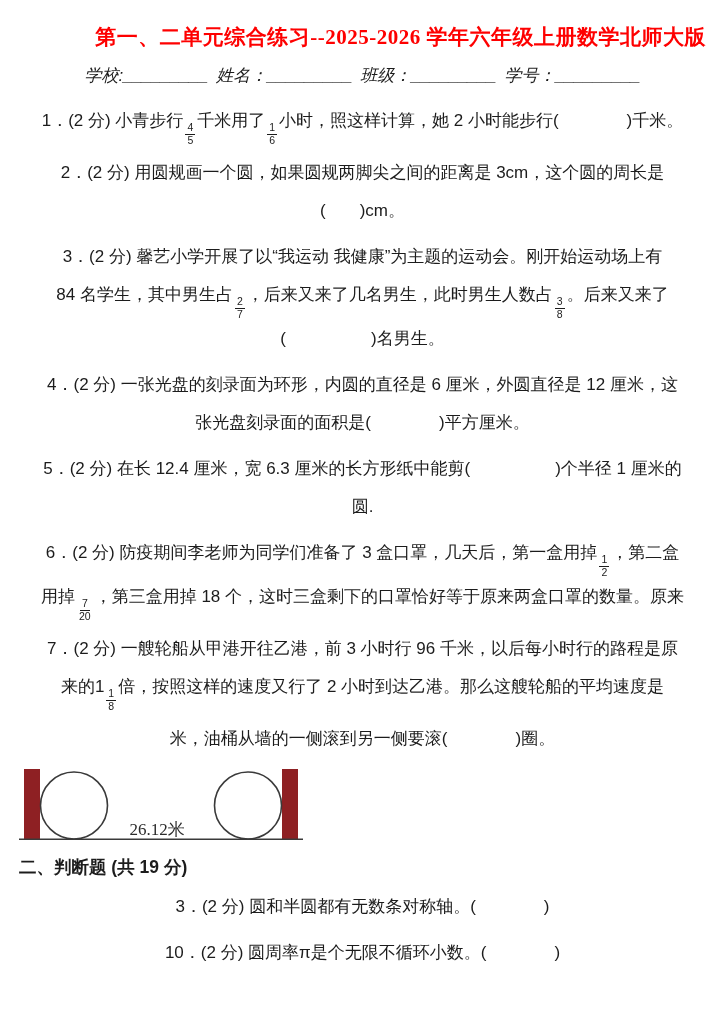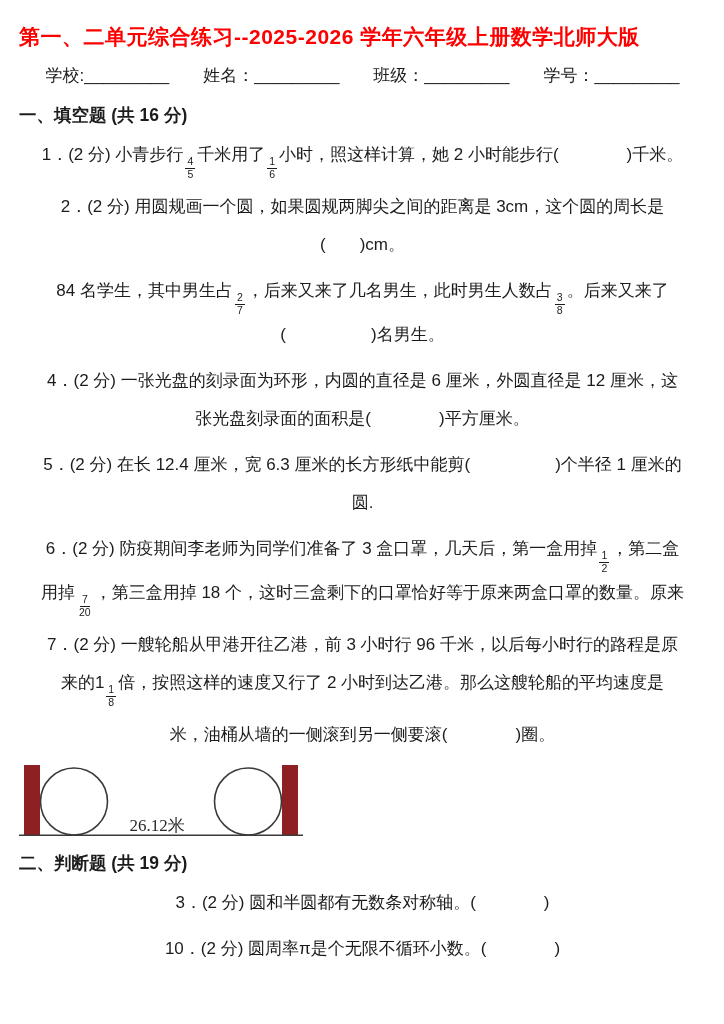--- a/index.html
+++ b/index.html
@@ -3,28 +3,28 @@
 <meta charset="utf-8">
 <style>
   html,body{margin:0;padding:0;}
   body{
     width:724px;height:1024px;background:#ffffff;
     font-family:"Liberation Sans","DejaVu Sans",sans-serif;
     color:#1c1c1c;overflow:hidden;
   }
   .page{padding:24px 18px 0 19px;box-sizing:border-box;width:724px;}
   .title{
-    font-size:21px;line-height:26px;font-weight:700;text-align:left;
-    margin:0 0 14px 0;letter-spacing:0.5px;
+    font-size:21px;line-height:26px;font-weight:700;text-align:right;
+    margin:0 0 14px 0;letter-spacing:0.5px;font-family:Liberation Serif, serif;
   }
   .student-info{
     text-align:center;font-size:17px;line-height:24px;margin:0 0 14px 0;
     white-space:nowrap;
   }
-  .student-info .field{display:inline-block;margin:0 17px;}
+  .student-info .field{display:inline-block;margin:0 4px;font-style:italic;}
   .student-info .blank{letter-spacing:0;}
   .section-heading{
     font-weight:700;font-size:17.5px;line-height:26px;margin:10px 0 0 0;
   }
   .question{margin:8px;text-align:center;}
   .qline{
     font-size:17px;line-height:38px;white-space:nowrap;
   }
   .frac{
     display:inline-flex;flex-direction:column;align-items:center;
@@ -38,35 +38,35 @@
     font-size:17px;fill:#2b2b2b;
   }
 </style>
 </head>
 <body>
 
 <div class="page">
   <h1 class="title" style="color: rgb(254, 0, 0);">第一、二单元综合练习--2025-2026 学年六年级上册数学北师大版</h1>
   <div class="student-info" id="student-info"><span class="field"><span>学校:</span><span class="blank">_________</span></span><span class="field"><span>姓名：</span><span class="blank">_________</span></span><span class="field"><span>班级：</span><span class="blank">_________</span></span><span class="field"><span>学号：</span><span class="blank">_________</span></span></div>
   <div id="sections">
-      <div class="section-heading">一、填空题 (共 16 分)</div>
       <div class="question">
         <div class="qline">1．(2 分) 小青步行<span class="frac">
             <span class="fn">4</span>
             <span class="fd">5</span>
           </span>千米用了<span class="frac">
             <span class="fn">1</span>
             <span class="fd">6</span>
           </span>小时，照这样计算，她 2 小时能步行(　　　　)千米。</div>
       </div>
       <div class="question">
         <div class="qline">2．(2 分) 用圆规画一个圆，如果圆规两脚尖之间的距离是 3cm，这个圆的周长是</div>
         <div class="qline">(　　)cm。</div>
       </div>
       <div class="question">
+        <div class="qline">3．(2 分) 馨艺小学开展了以“我运动 我健康”为主题的运动会。刚开始运动场上有</div>
         <div class="qline">84 名学生，其中男生占<span class="frac">
             <span class="fn">2</span>
             <span class="fd">7</span>
           </span>，后来又来了几名男生，此时男生人数占<span class="frac">
             <span class="fn">3</span>
             <span class="fd">8</span>
           </span>。后来又来了</div>
         <div class="qline">(　　　　　)名男生。</div>
       </div>
       <div class="question">

